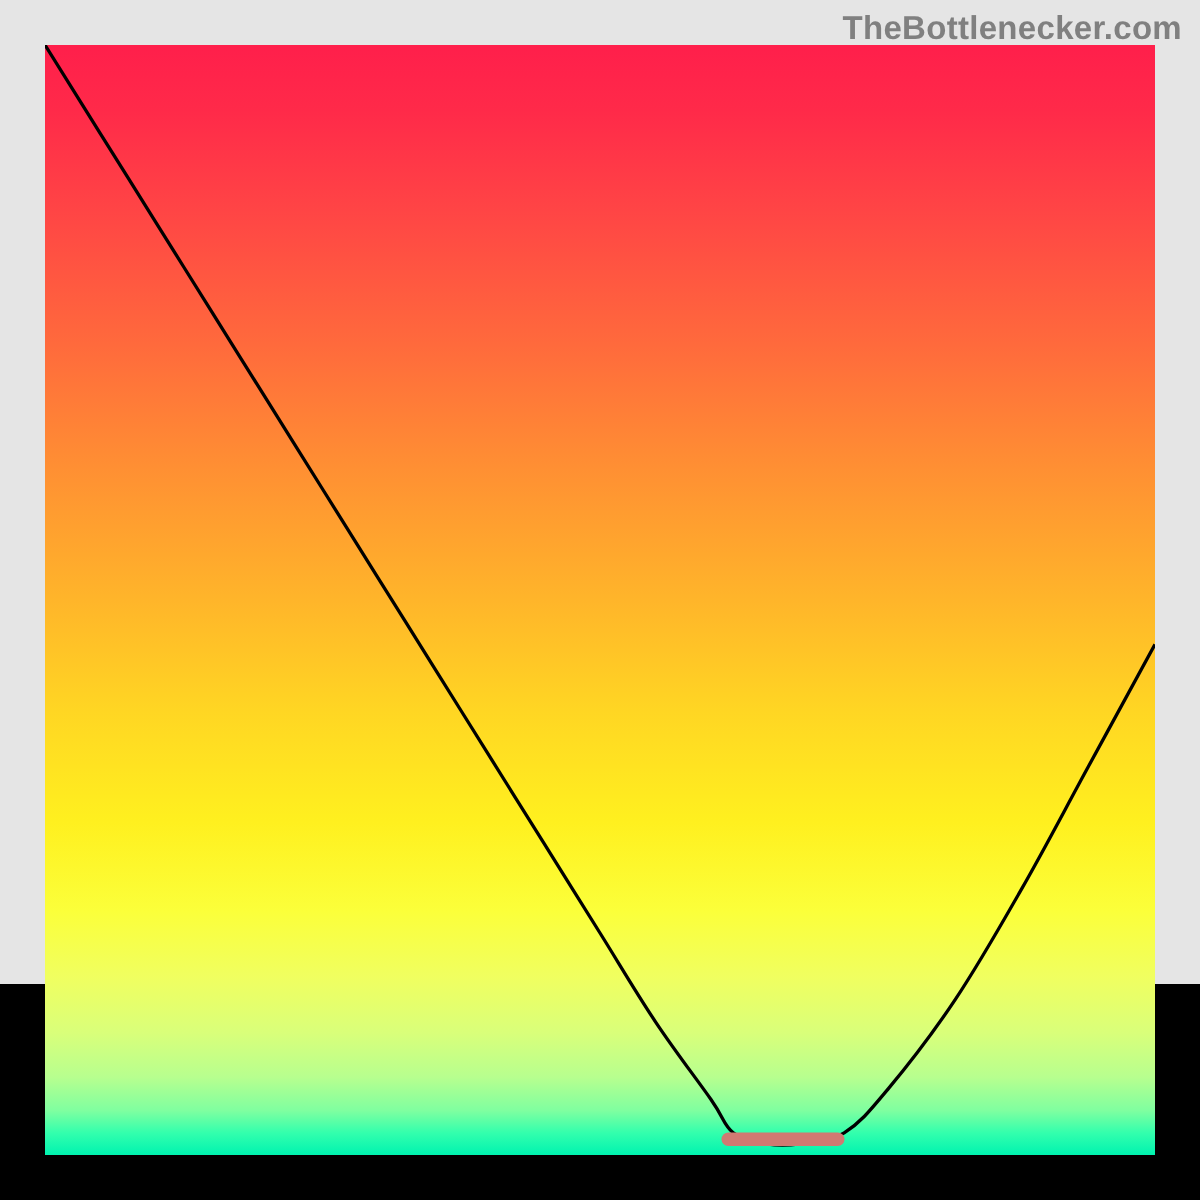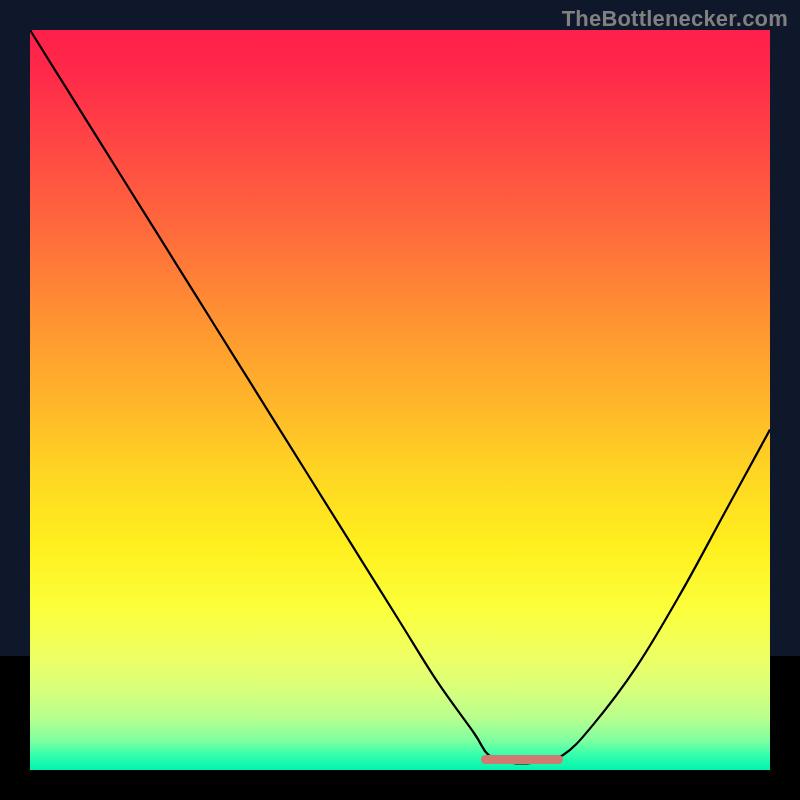--- a/index.html
+++ b/index.html
@@ -8,21 +8,21 @@
     width: 800px;
     height: 800px;
     overflow: hidden;
     background: #000;
     font-family: Arial, Helvetica, sans-serif;
   }
   .stage {
     position: relative;
     width: 800px;
     height: 656px;
-    background: #0f172a;
+    background: #e5e5e5;
   }
   .plot-area {
     position: absolute;
     left: 30px;
     top: 30px;
     width: 740px;
     height: 740px;
     overflow: hidden;
   }
   .gradient-bg {

